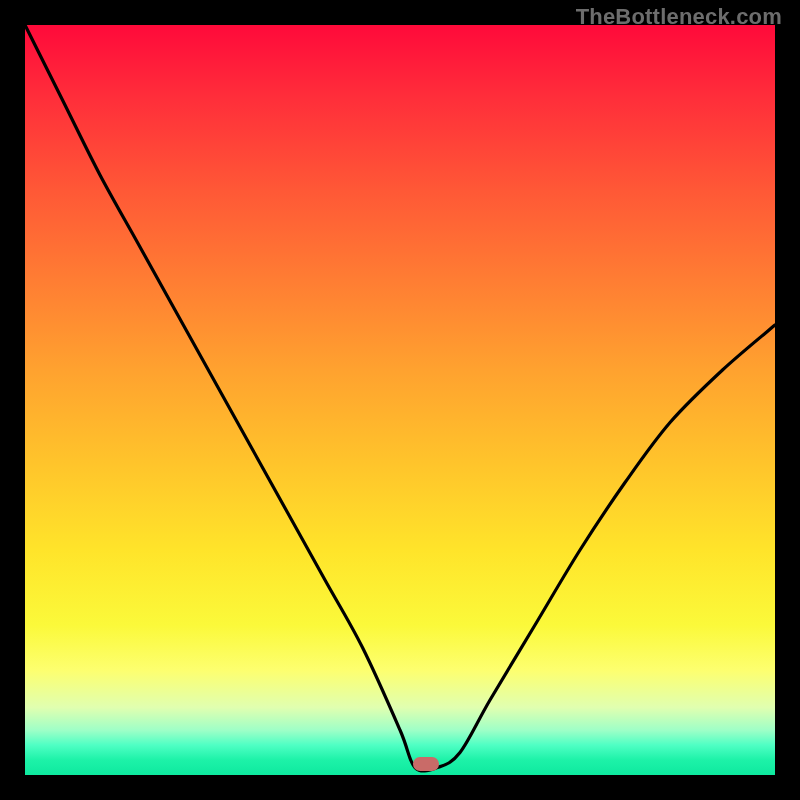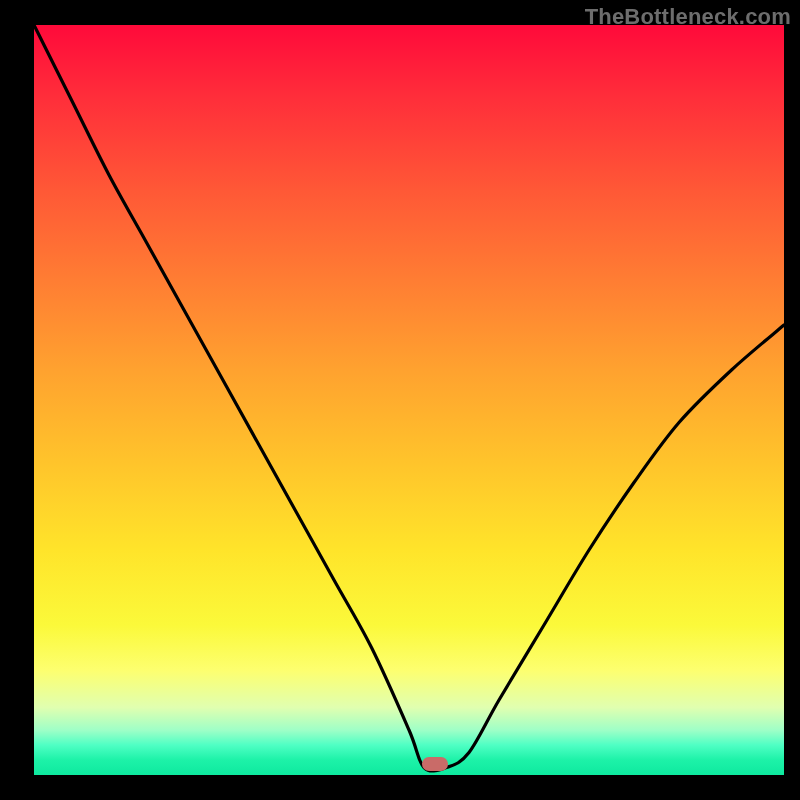--- a/index.html
+++ b/index.html
@@ -5,21 +5,21 @@
   html, body {
     margin: 0;
     padding: 0;
     width: 800px;
     height: 800px;
     background: #000;
     overflow: hidden;
   }
   .frame {
     position: absolute;
-    left: 9px;
+    left: 0;
     top: 0;
     width: 790px;
     height: 800px;
     background: #000;
   }
   .plot-area {
     position: absolute;
     left: 25px;
     top: 25px;
     width: 750px;

